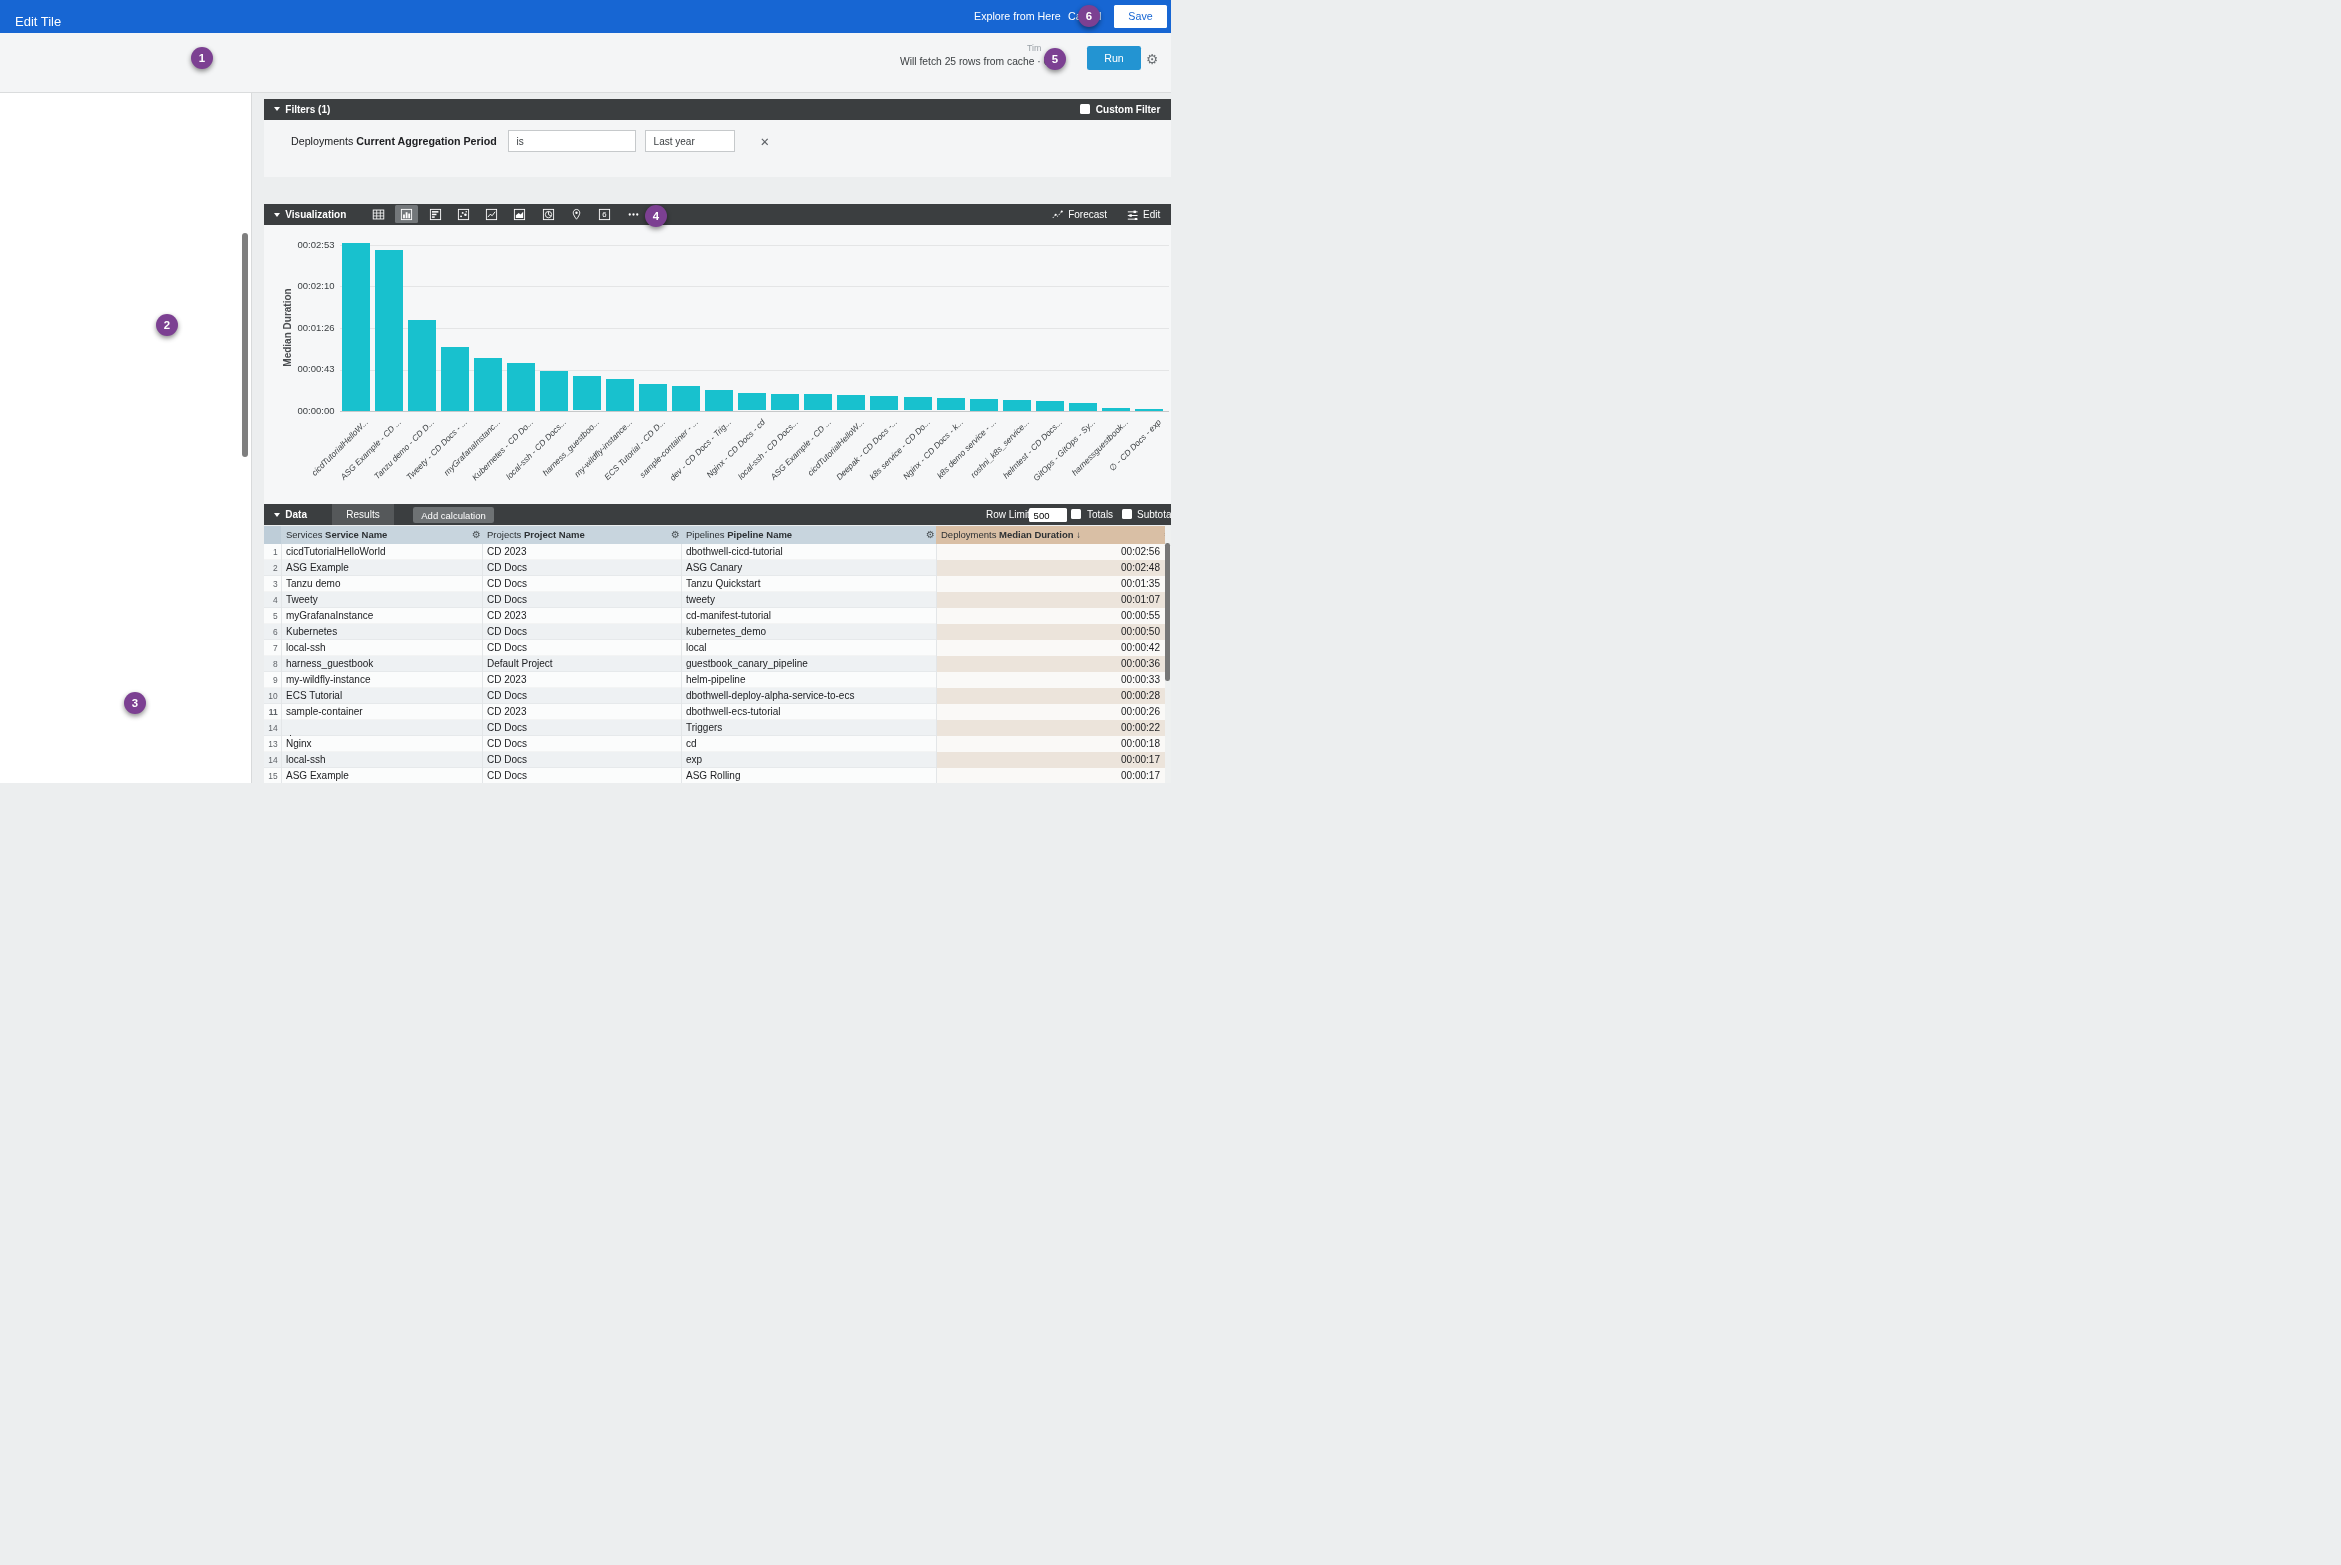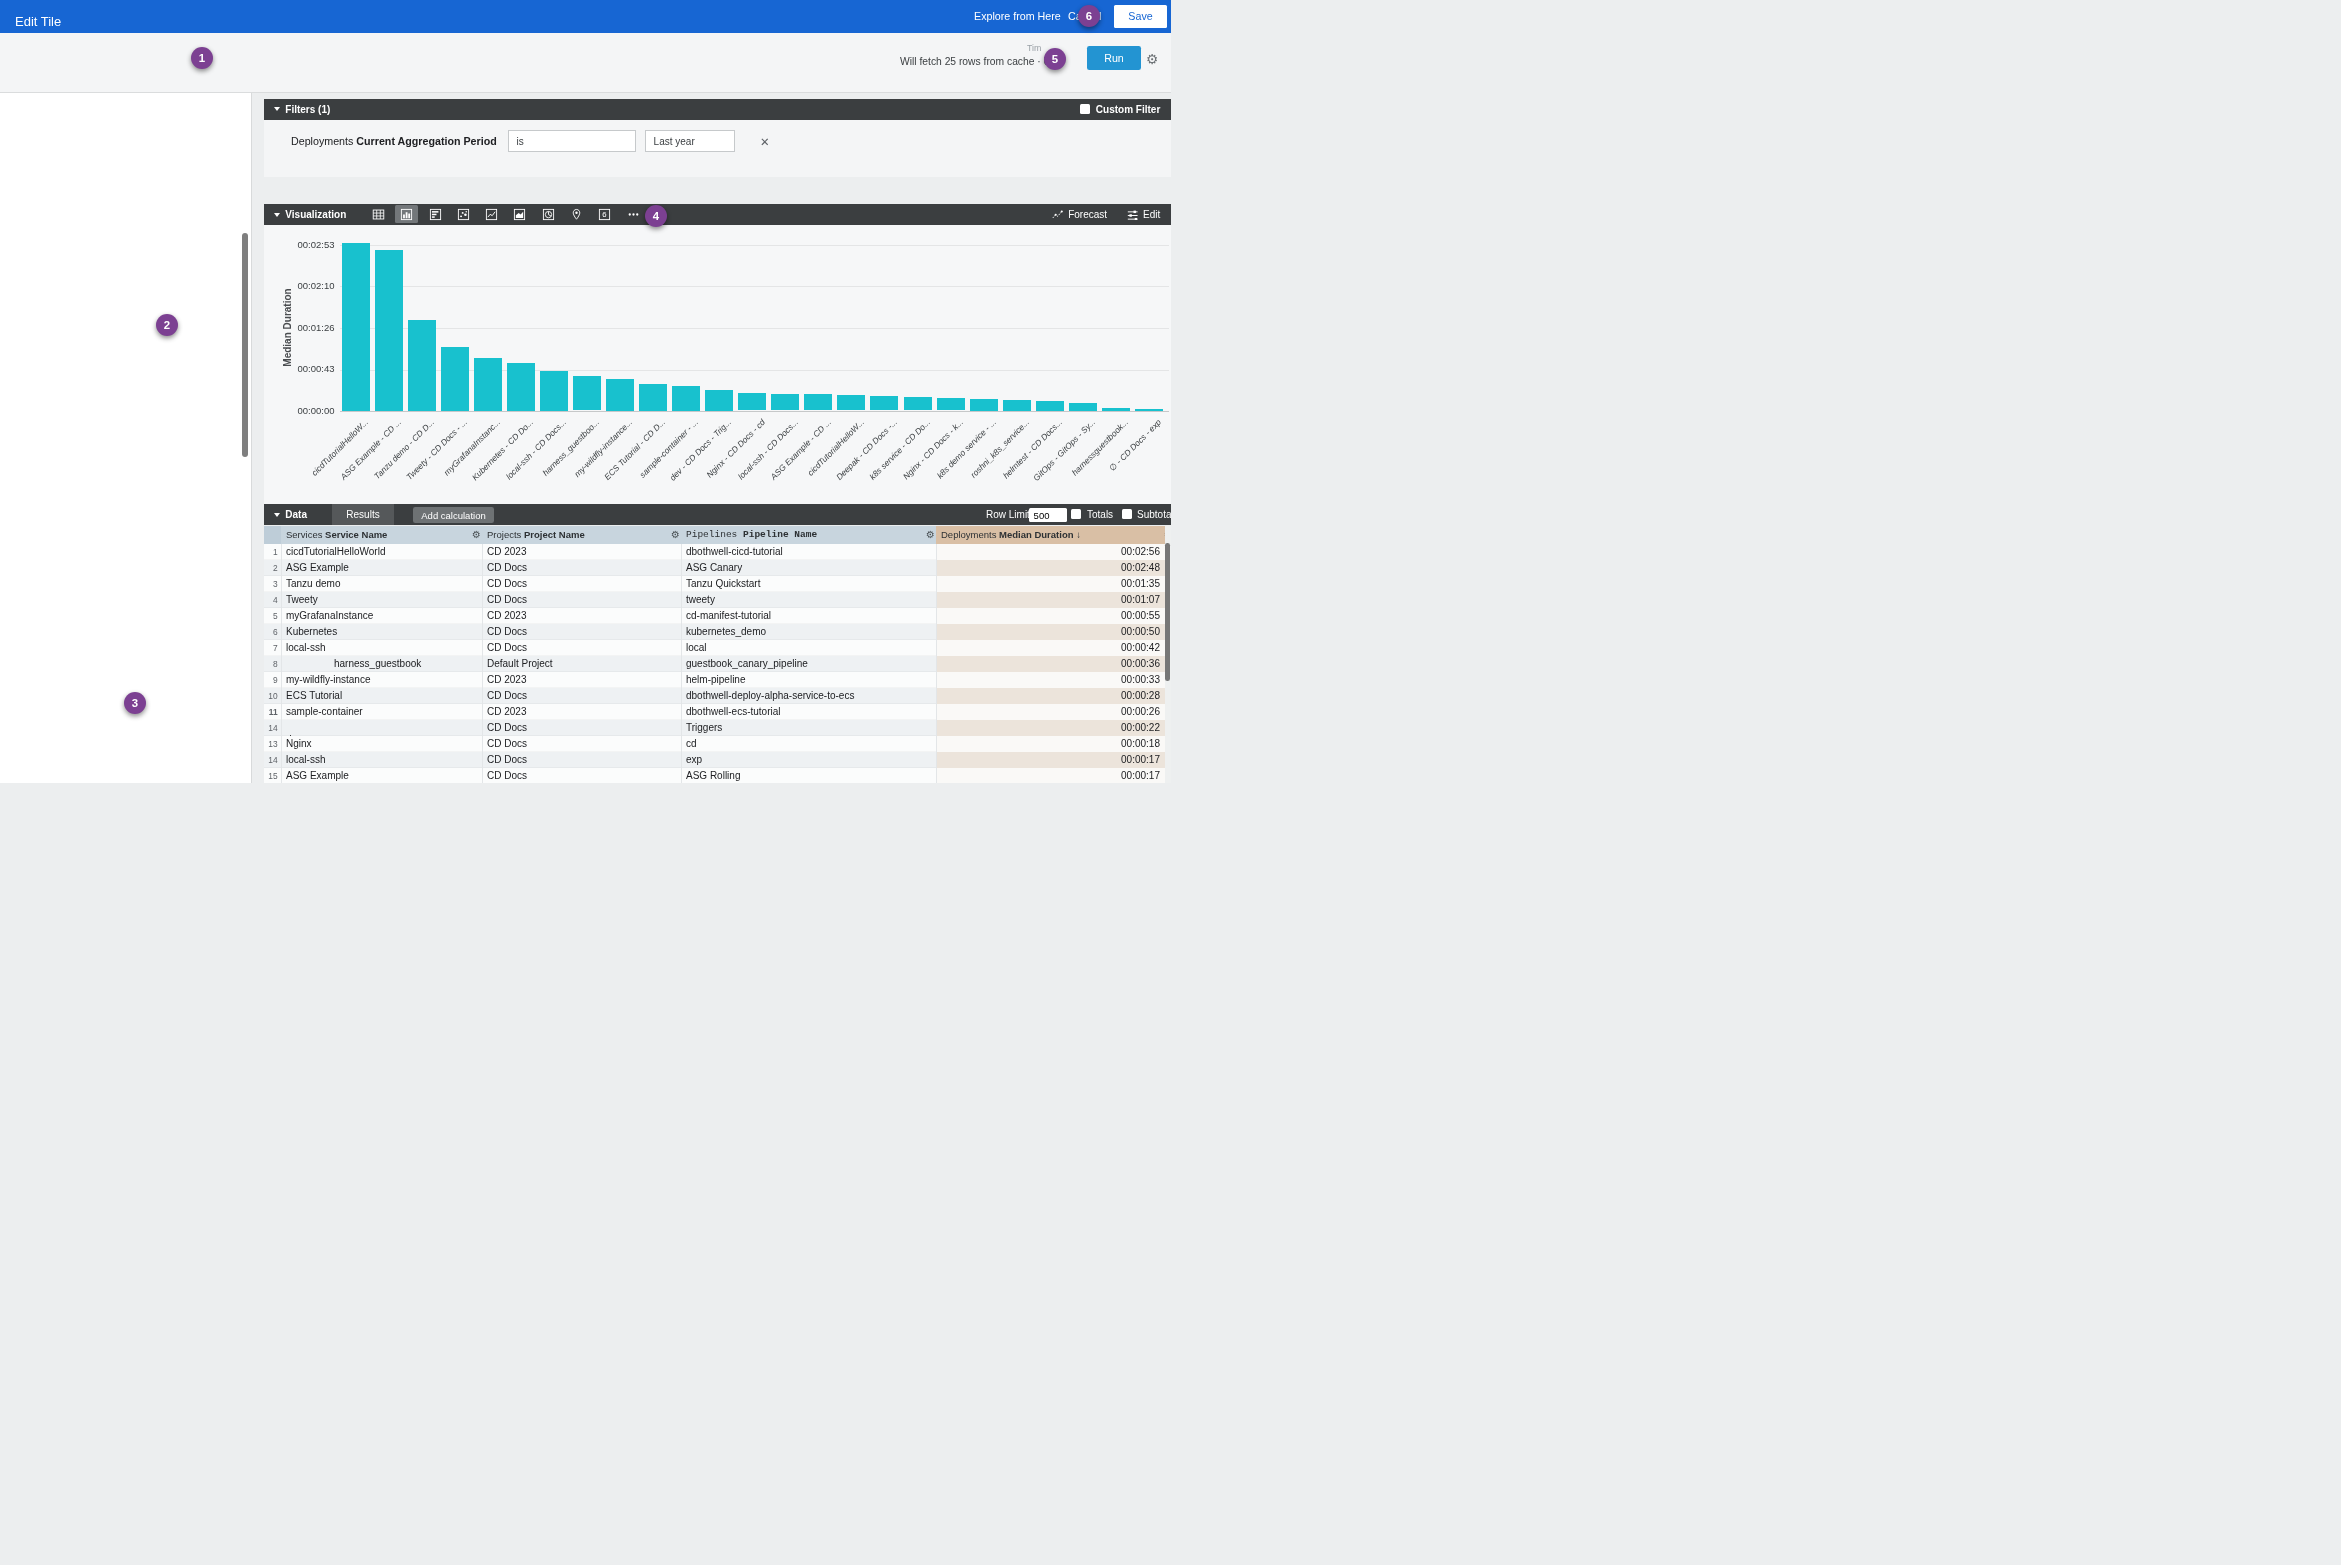--- a/index.html
+++ b/index.html
@@ -428,21 +428,21 @@
   <span class="dbar-lbl" style="position:absolute;left:873px;top:4.6px;">Subtotals</span>
 </div>
 
 <div class="abs" id="tableWrap">
     <div class="thead" style="z-index: 1;">
       <div class="gutter"></div>
       <div class="hcell" style="left:22px;width:190px;"><span>Services </span><span style="font-weight: bold;">Service Name</span></div>
       <div class="hgear" style="left:208px;">⚙</div>
       <div class="hcell" style="left:223px;width:189px;"><span>Projects </span><span style="font-weight: bold;">Project Name</span></div>
       <div class="hgear" style="left:407px;">⚙</div>
-      <div class="hcell" style="left:422px;width:244px;font-family:Liberation Mono, monospace;"><span>Pipelines </span><span style="font-weight: bold;">Pipeline Name</span></div>
+      <div class="hcell" style="left:422px;width:244px;"><span>Pipelines </span><span style="font-weight: bold;">Pipeline Name</span></div>
       <div class="hgear" style="left:662px;">⚙</div>
       <div class="hcell" style="left: 677px; width: 224px; background: transparent;"><span>Deployments </span><span style="font-weight: bold;">Median Duration ↓</span></div>
       <div class="hgear" style="left:900px;">⚙</div>
       <div style="position:absolute;left:672px;top:0;width:235px;height:17.5px;background:#d9bfa5;z-index:-1;"></div>
     </div>
     <div class="trow">
       <div style="position:absolute;left:0;right:0;top:0;bottom:0;background:#fbfcfc;border-bottom:0.8px solid rgba(0,0,0,0.03);"></div>
       <div style="position:absolute;left:672px;width:235px;top:0;bottom:0;background:#faf9f7;"></div>
       <div class="tcell rown" style="left:0;width:13.7px;">1</div>
       <div class="tcell" style="left:22px;width:190px;">cicdTutorialHelloWorld</div>
@@ -529,21 +529,21 @@
       <div class="tcell" style="left:672px;width:224px;text-align:right;">00:00:42</div>
       <div class="vline" style="left:16.7px;"></div>
       <div class="vline" style="left:218px;"></div>
       <div class="vline" style="left:417px;"></div>
       <div class="vline" style="left:672px;"></div>
     </div>
     <div class="trow">
       <div style="position:absolute;left:0;right:0;top:0;bottom:0;background:#eef1f3;border-bottom:0.8px solid rgba(0,0,0,0.03);"></div>
       <div style="position:absolute;left:672px;width:235px;top:0;bottom:0;background:#ece4db;"></div>
       <div class="tcell rown" style="left:0;width:13.7px;">8</div>
-      <div class="tcell" style="left:22px;width:190px;margin-left:48px;">harness_guestbook</div>
+      <div class="tcell" style="left:22px;width:190px;">harness_guestbook</div>
       <div class="tcell" style="left:223px;width:189px;">Default Project</div>
       <div class="tcell" style="left:422px;width:243px;">guestbook_canary_pipeline</div>
       <div class="tcell" style="left:672px;width:224px;text-align:right;">00:00:36</div>
       <div class="vline" style="left:16.7px;"></div>
       <div class="vline" style="left:218px;"></div>
       <div class="vline" style="left:417px;"></div>
       <div class="vline" style="left:672px;"></div>
     </div>
     <div class="trow">
       <div style="position:absolute;left:0;right:0;top:0;bottom:0;background:#fbfcfc;border-bottom:0.8px solid rgba(0,0,0,0.03);"></div>

